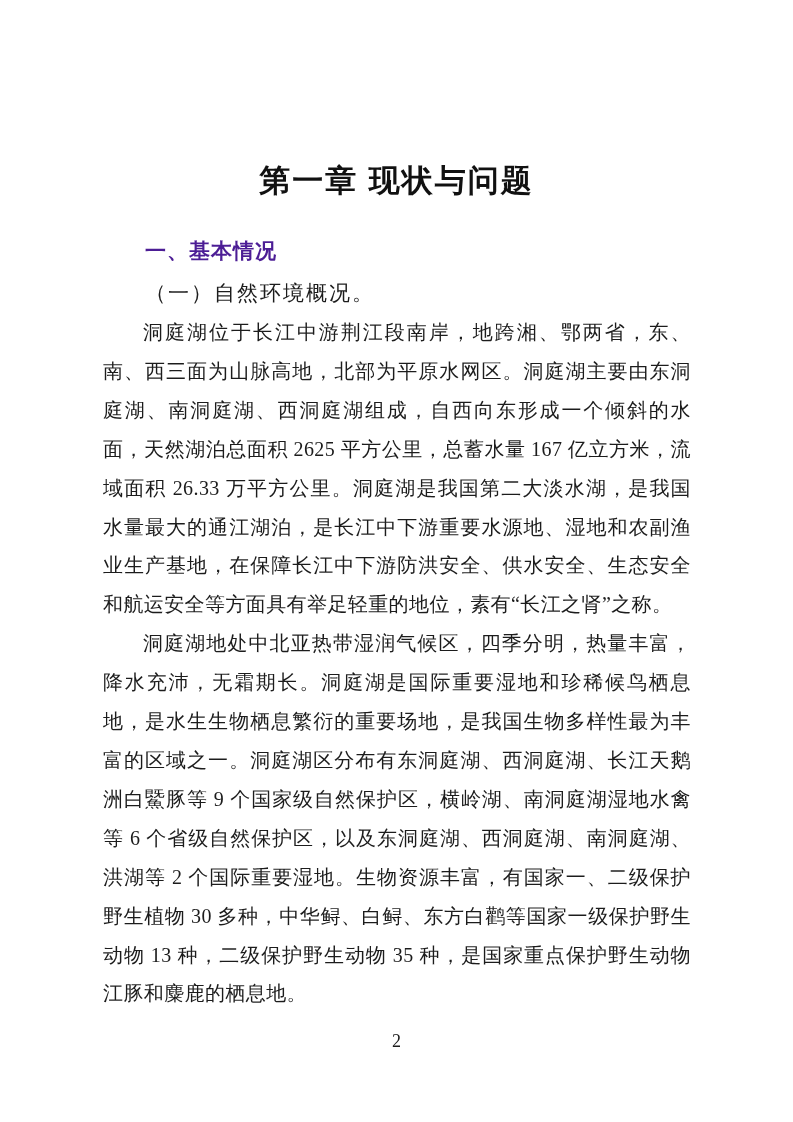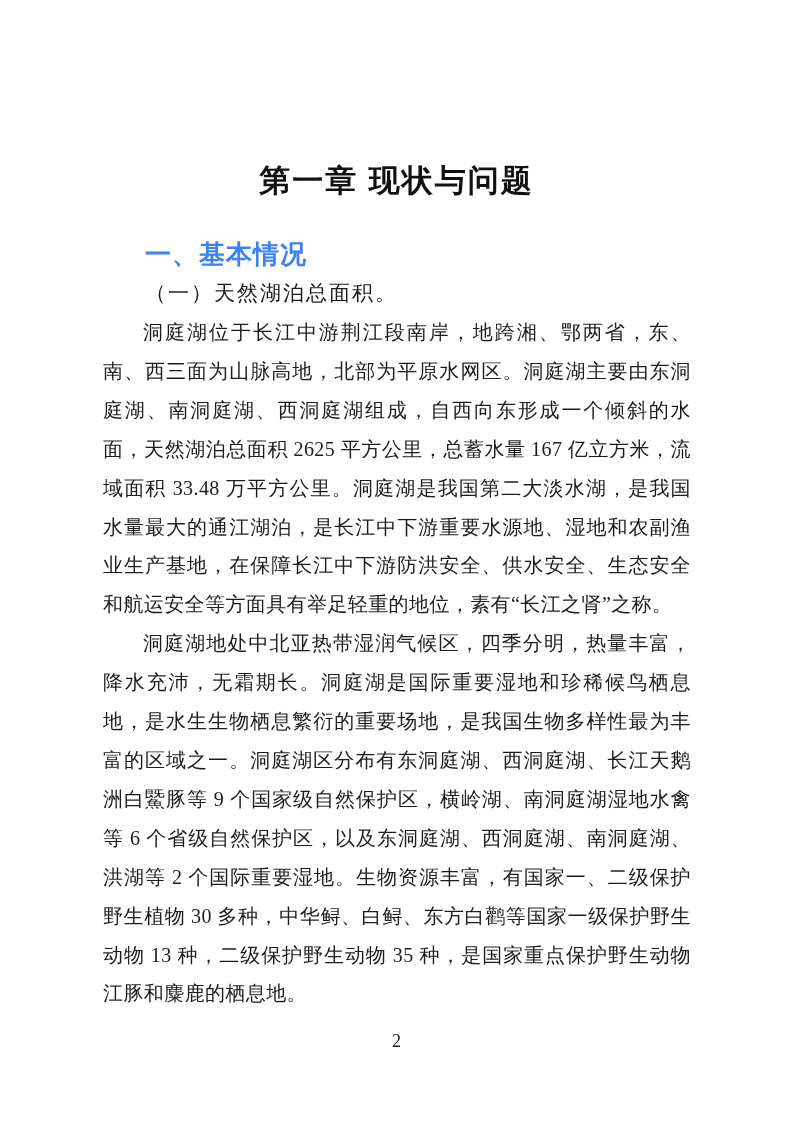--- a/index.html
+++ b/index.html
@@ -29,24 +29,24 @@
     font-weight: 700;
     letter-spacing: 2px;
     color: #111111;
   }
   .section-heading {
     position: absolute;
     top: 237px;
     left: 145px;
     margin: 0;
     font-family: "Liberation Sans", "DejaVu Sans", sans-serif;
-    font-size: 26px;
+    font-size: 21px;
     font-weight: 700;
     letter-spacing: 1px;
-    color: #3b82f6;
+    color: #4c1d95;
   }
   .subsection-heading {
     position: absolute;
     top: 279px;
     left: 145px;
     margin: 0;
     font-family: "Liberation Serif", "DejaVu Serif", serif;
     font-size: 21px;
     font-weight: 400;
     letter-spacing: 2px;
@@ -81,22 +81,22 @@
 </style>
 </head>
 <body>
 
 <div class="page">
 
   <h1 class="doc-title">第一章 现状与问题</h1>
 
   <h2 class="section-heading">一、基本情况</h2>
 
-  <h3 class="subsection-heading">（一）天然湖泊总面积。</h3>
+  <h3 class="subsection-heading">（一）自然环境概况。</h3>
 
   <div class="body-text">
-    <p class="para">洞庭湖位于长江中游荆江段南岸，地跨湘、鄂两省，东、南、西三面为山脉高地，北部为平原水网区。洞庭湖主要由东洞庭湖、南洞庭湖、西洞庭湖组成，自西向东形成一个倾斜的水面，天然湖泊总面积 2625 平方公里，总蓄水量 167 亿立方米，流域面积 33.48 万平方公里。洞庭湖是我国第二大淡水湖，是我国水量最大的通江湖泊，是长江中下游重要水源地、湿地和农副渔业生产基地，在保障长江中下游防洪安全、供水安全、生态安全和航运安全等方面具有举足轻重的地位，素有“长江之肾”之称。</p>
+    <p class="para">洞庭湖位于长江中游荆江段南岸，地跨湘、鄂两省，东、南、西三面为山脉高地，北部为平原水网区。洞庭湖主要由东洞庭湖、南洞庭湖、西洞庭湖组成，自西向东形成一个倾斜的水面，天然湖泊总面积 2625 平方公里，总蓄水量 167 亿立方米，流域面积 26.33 万平方公里。洞庭湖是我国第二大淡水湖，是我国水量最大的通江湖泊，是长江中下游重要水源地、湿地和农副渔业生产基地，在保障长江中下游防洪安全、供水安全、生态安全和航运安全等方面具有举足轻重的地位，素有“长江之肾”之称。</p>
     <p class="para">洞庭湖地处中北亚热带湿润气候区，四季分明，热量丰富，降水充沛，无霜期长。洞庭湖是国际重要湿地和珍稀候鸟栖息地，是水生生物栖息繁衍的重要场地，是我国生物多样性最为丰富的区域之一。洞庭湖区分布有东洞庭湖、西洞庭湖、长江天鹅洲白鱀豚等 9 个国家级自然保护区，横岭湖、南洞庭湖湿地水禽等 6 个省级自然保护区，以及东洞庭湖、西洞庭湖、南洞庭湖、洪湖等 2 个国际重要湿地。生物资源丰富，有国家一、二级保护野生植物 30 多种，中华鲟、白鲟、东方白鹳等国家一级保护野生动物 13 种，二级保护野生动物 35 种，是国家重点保护野生动物江豚和麋鹿的栖息地。</p>
   </div>
 
   <div class="page-number">2</div>
 
 </div>
 
 </body></html>

